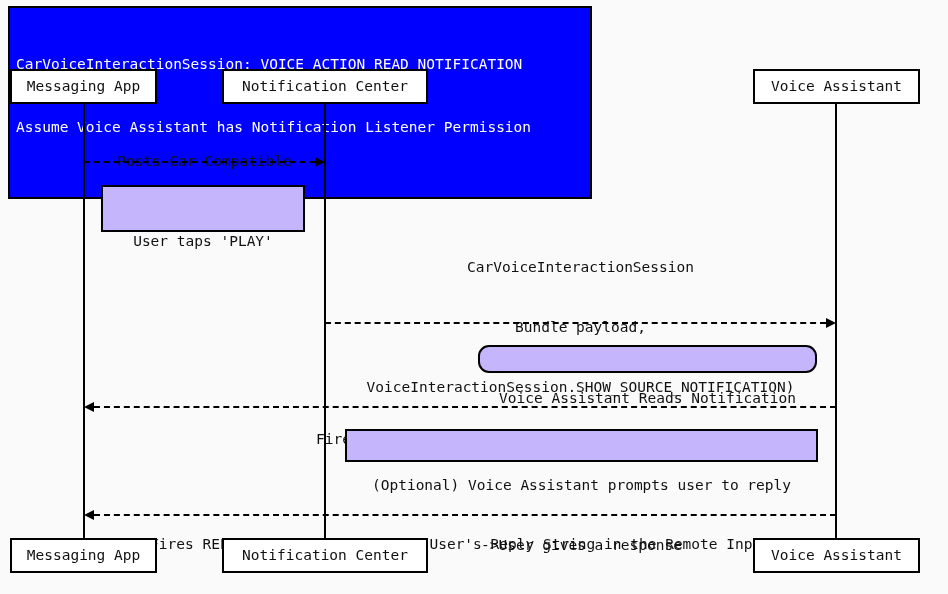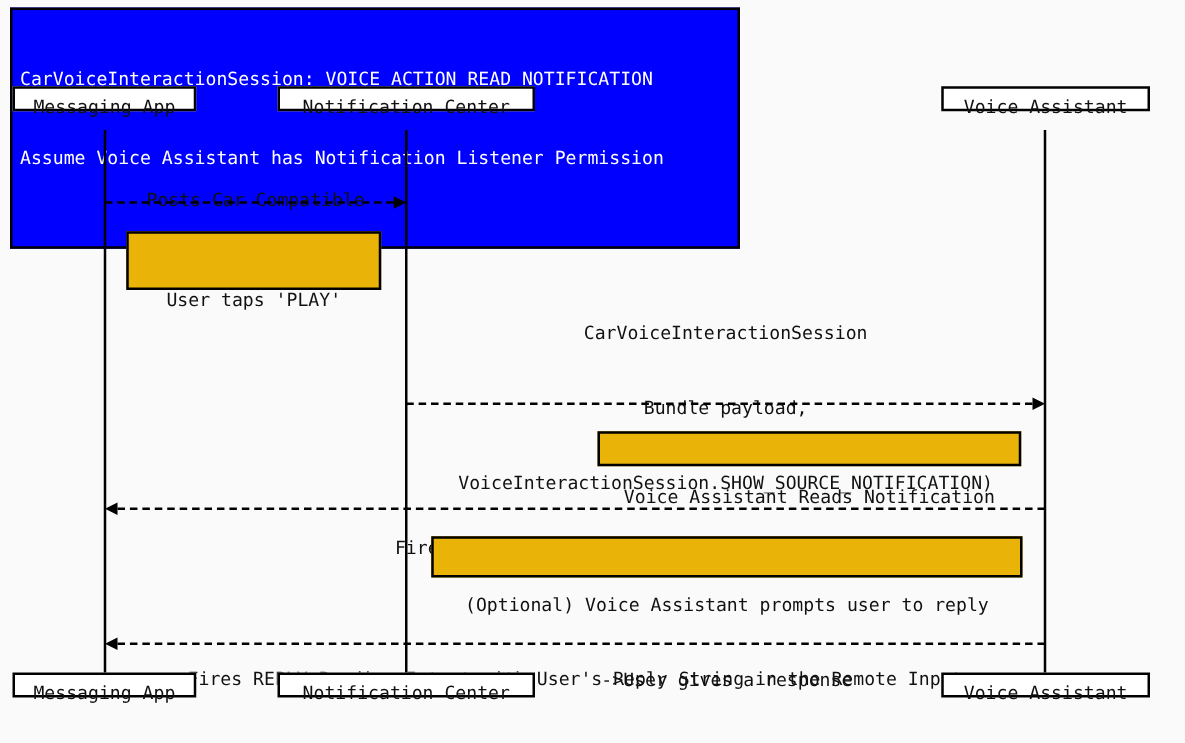--- a/index.html
+++ b/index.html
@@ -39,21 +39,21 @@
 
   
   .participant {
     position: absolute;
     box-sizing: border-box;
     background: #ffffff;
     border: 2px solid #000000;
     color: #111111;
     font-size: 14.5px;
     line-height: 31px;
-    height: 20px;
+    height: 35px;
     text-align: center;
     white-space: pre;
   }
 
   
   .lifeline {
     position: absolute;
     width: 2px;
     background: #000000;
   }
@@ -85,21 +85,21 @@
     font-size: 14.5px;
     line-height: 20px;
     text-align: center;
     white-space: pre;
   }
 
   
   .note {
     position: absolute;
     box-sizing: border-box;
-    background: #eab308;
+    background: #c4b5fd;
     border: 2px solid #000000;
     color: #111111;
     font-size: 14.5px;
     line-height: 20px;
     text-align: center;
     white-space: pre;
     padding: 4px 6px;
   }
 </style>
 </head>
@@ -132,21 +132,21 @@
   </div>
 
   <div class="msg-label" style="left:325px; top:217px; width:511px;">
     <div>CarVoiceInteractionSession</div>
     <div>Bundle payload,</div>
     <div>VoiceInteractionSession.SHOW_SOURCE_NOTIFICATION)</div>
   </div>
   <div class="msg-line" style="left:325px; top:322px; width:501px;"></div>
   <div class="arrowhead arrow-right" style="left:826px; top:318px;"></div>
 
-  <div class="note" style="left:478px; top:345px; width:339px; height:28px; line-height:19px;">
+  <div class="note" style="left:478px; top:345px; width:339px; height:28px; line-height:19px;border-radius:11px;">
     <div>Voice Assistant Reads Notification</div>
   </div>
 
   <div class="msg-label" style="left:84px; top:389px; width:752px;">
     <div>Fires MARK_AS_READ Pending Intent</div>
   </div>
   <div class="msg-line" style="left:94px; top:406px; width:742px;"></div>
   <div class="arrowhead arrow-left" style="left:84px; top:402px;"></div>
 
   <div class="note" style="left:345px; top:429px; width:473px; height:33px;">

